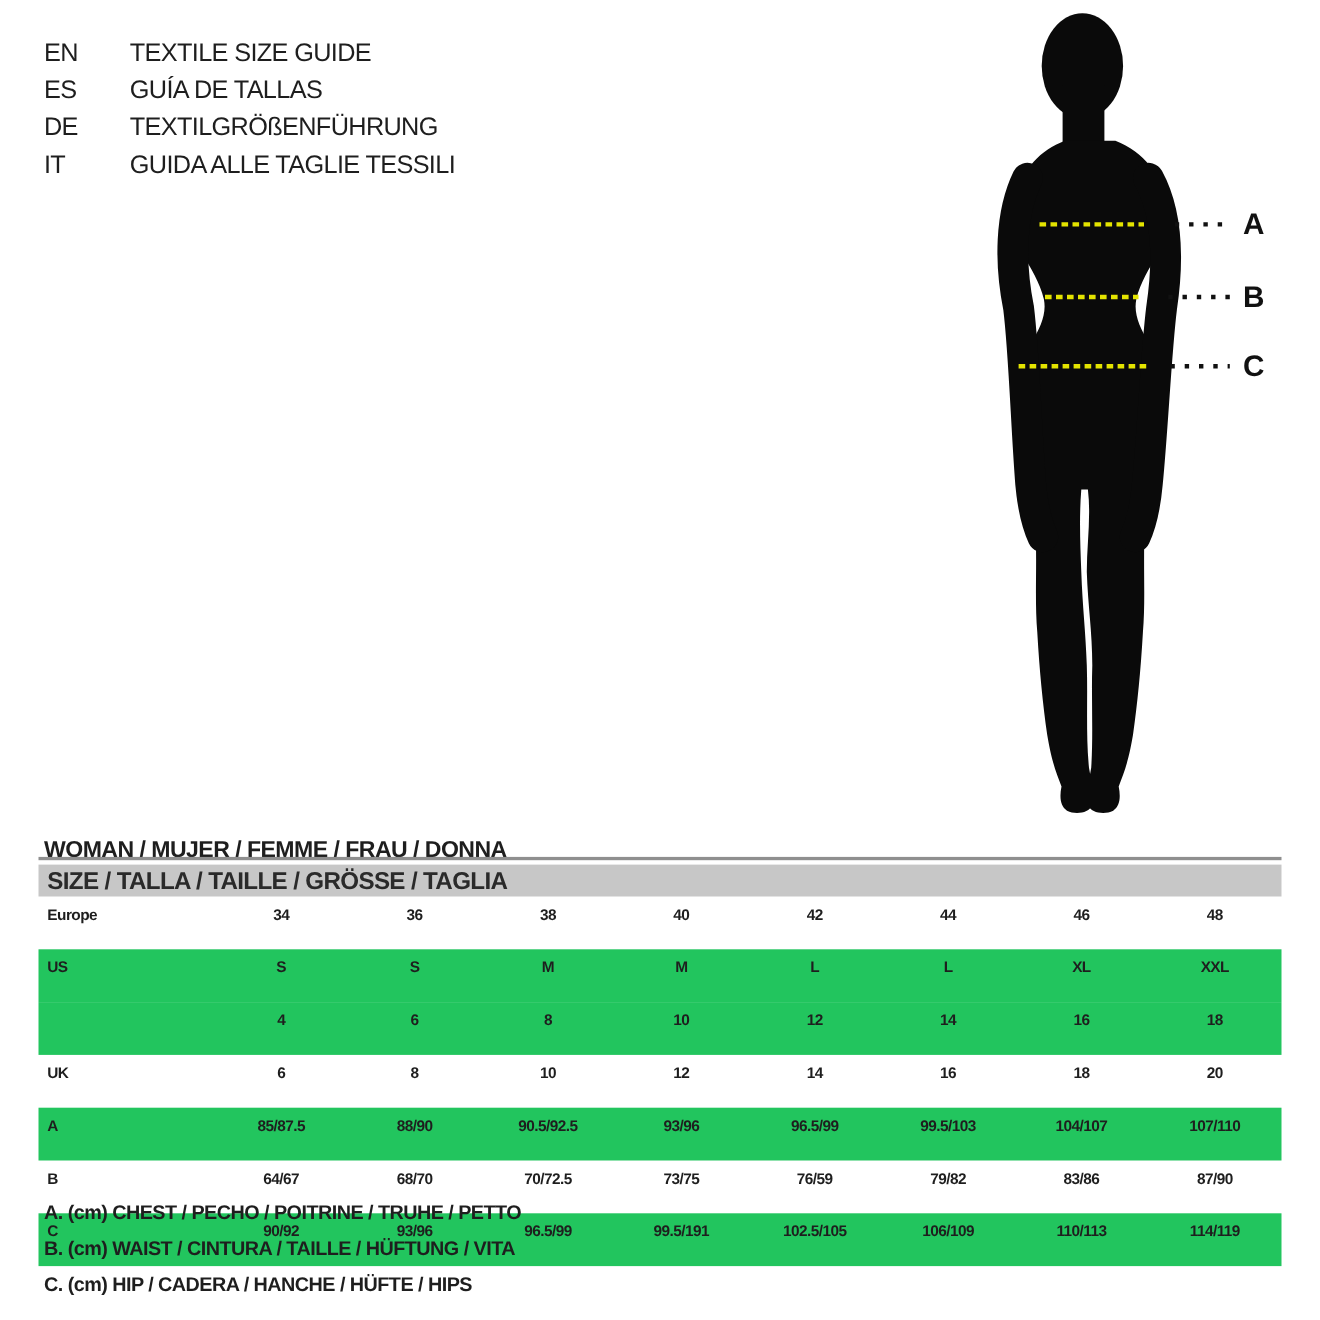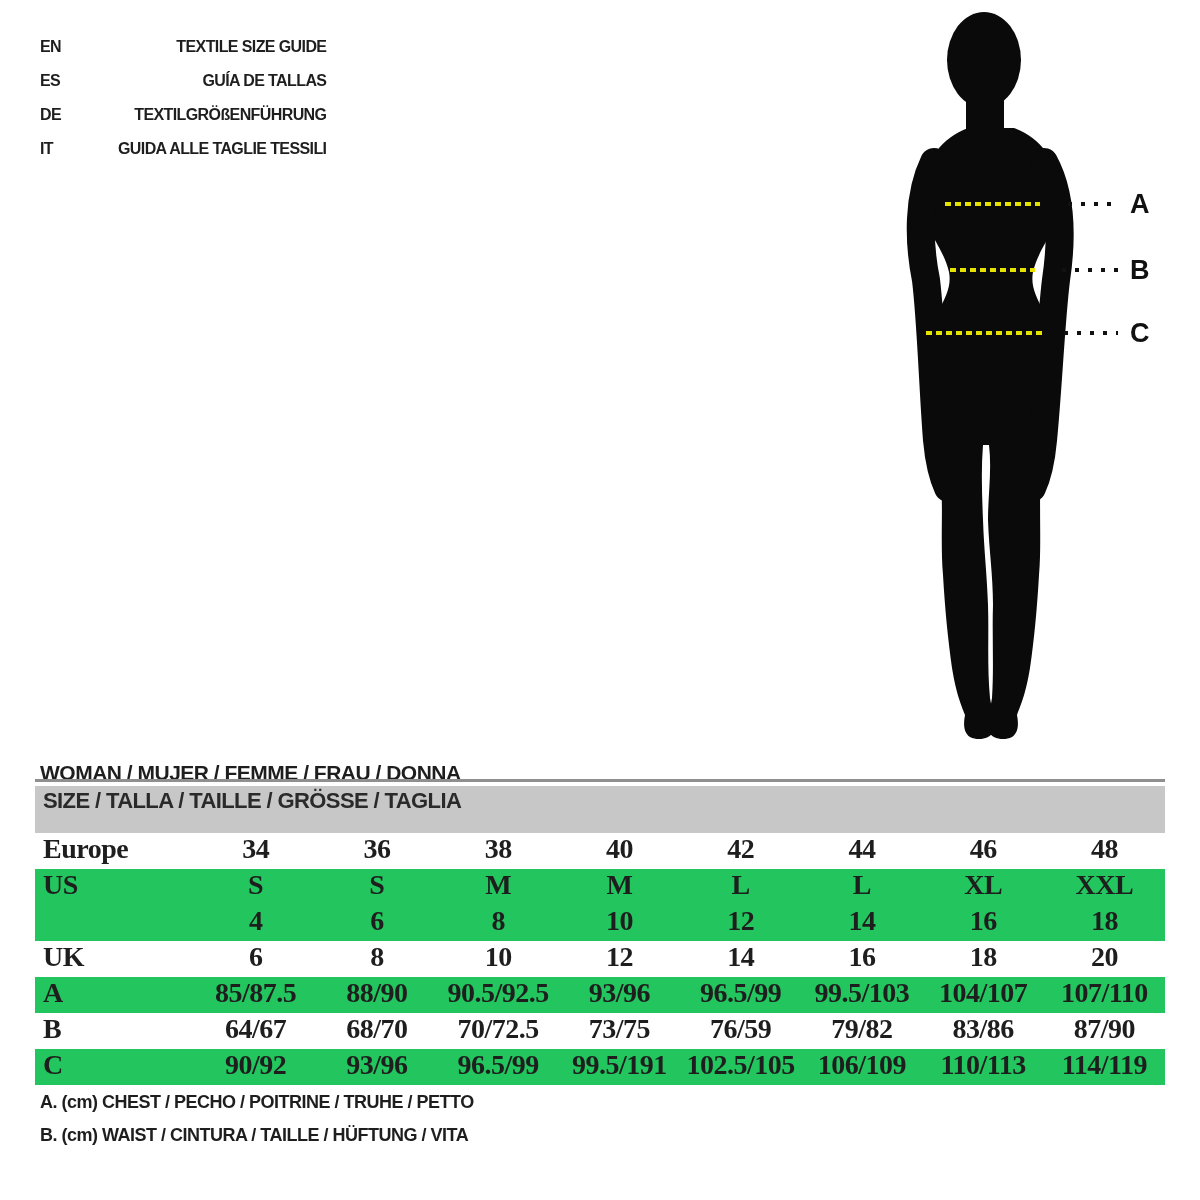--- a/index.html
+++ b/index.html
@@ -4,40 +4,40 @@
 <style>
   html,body{margin:0;padding:0;background:#fff;}
   .page{
     position:relative;width:1200px;height:1200px;background:#ffffff;overflow:hidden;
     font-family:"Liberation Sans","DejaVu Sans",sans-serif;
     color:#1e1e1e;-webkit-font-smoothing:antialiased;
   }
 
   
   .lang-list{position:absolute;left:40px;top:30px;}
-  .lang-row{display:flex;line-height:34px;font-size:16px;font-weight:700;letter-spacing:-0.6px;justify-content:space-between;}
+  .lang-row{display:flex;line-height:34px;font-size:23px;font-weight:400;letter-spacing:-0.6px;}
   .lang-code{width:78px;flex:0 0 78px;}
   .lang-label{white-space:nowrap;}
 
   
   .figure-wrap{position:absolute;left:880px;top:0;width:320px;height:760px;}
 
   
   .woman-title{position:absolute;left:40px;top:736px;font-size:21px;font-weight:700;letter-spacing:-0.5px;margin-top:25px;}
 
   
   .size-table{position:absolute;left:35px;top:779px;width:1130px;}
   .table-topbar{height:3px;background:#8f8f8f;margin-bottom:4px;}
   .table-header{
-    background:#c7c7c7;height:47px;line-height:29px;
+    background:#c7c7c7;height:29px;line-height:29px;
     font-size:22px;font-weight:700;letter-spacing:-0.6px;padding-left:8px;color:#2a2a2a;
   }
   .t-row{
     display:grid;grid-template-columns:160px repeat(8,1fr);
-    height:36px;line-height:32px;font-size:28px;font-weight:700;letter-spacing:-0.5px;font-family:Liberation Serif, serif;
+    height:48px;line-height:32px;font-size:14px;font-weight:700;letter-spacing:-0.5px;
   }
   .t-row.shade{background:#22c55e;}
   .t-label{text-align:left;padding-left:8px;}
   .t-cell{text-align:center;}
 
   
   .legend{position:absolute;left:40px;top:1086px;}
   .legend-line{font-size:18px;font-weight:700;letter-spacing:-0.5px;line-height:33px;white-space:nowrap;}
 </style>
 </head>
@@ -201,15 +201,16 @@
           <div class="t-cell">106/109</div>
           <div class="t-cell">110/113</div>
           <div class="t-cell">114/119</div>
         </div>
       </div>
   </div>
 
   <div class="legend">
     <div class="legend-line">A. (cm) CHEST / PECHO / POITRINE / TRUHE / PETTO</div>
     <div class="legend-line">B. (cm) WAIST / CINTURA / TAILLE / HÜFTUNG / VITA</div>
+    <div class="legend-line">C. (cm) HIP / CADERA / HANCHE / HÜFTE / HIPS</div>
   </div>
 
 </div>
 
 </body></html>

